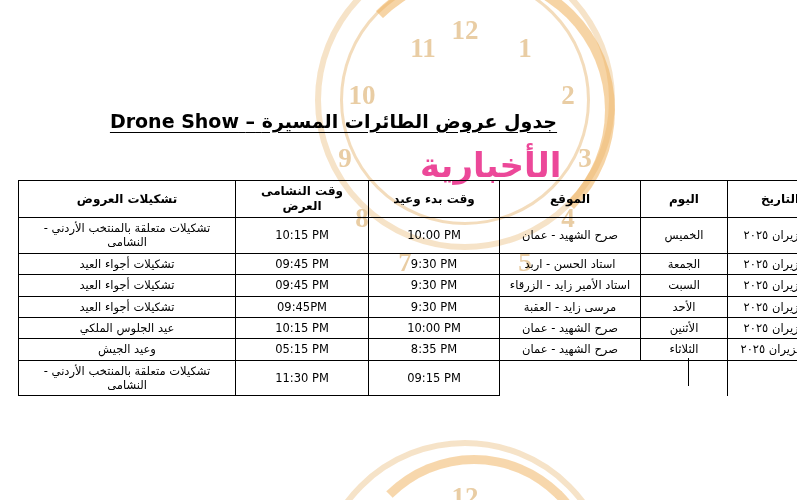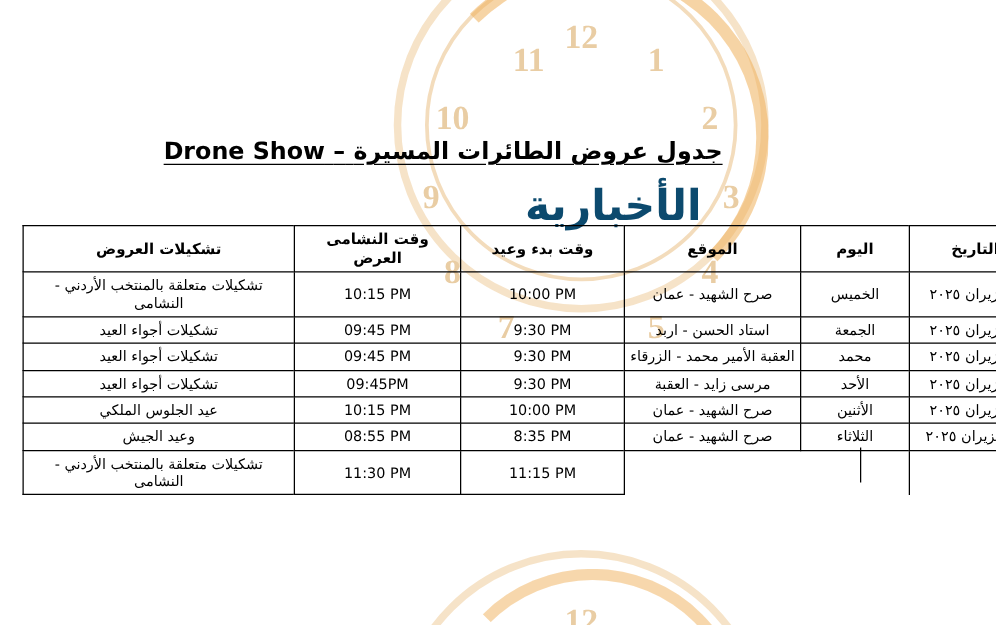--- a/index.html
+++ b/index.html
@@ -52,21 +52,21 @@
   .clock-num {
     position: absolute;
     color: #e9cda4;
     font-size: 27px;
     font-weight: bold;
     font-family: "Liberation Serif", serif;
     transform: translate(-50%, -50%);
   }
   .wm-text {
     position: absolute;
-    color: #0c4a6e;
+    color: #ec4899;
     font-size: 34px;
     font-weight: bold;
     letter-spacing: 1px;
     white-space: nowrap;
   }
   .wm-text-1 { left: 420px; top: 145px; }
   .wm-text-2 { left: 300px; top: 240px; font-size: 90px; color:#f6e8d4; font-family:"Liberation Serif", serif; }
   .wm-orange-arc {
     position: absolute;
     width: 260px; height: 260px;
@@ -99,21 +99,20 @@
   .doc-title {
     position: absolute;
     top: 110px;
     left: 0;
     width: 667px;
     text-align: center;
     font-size: 19px;
     font-weight: bold;
     color: #000000;
     direction: rtl;
-    padding-left: 21px;
   }
   .doc-title span.u {
     text-decoration: underline;
     text-underline-offset: 4px;
   }
 
   table.schedule {
     position: absolute;
     top: 180px;
     left: 18px;
@@ -215,22 +214,22 @@
       <tr>
         <td>٦ حزيران ٢٠٢٥</td>
         <td>الجمعة</td>
         <td>استاد الحسن - اربد</td>
         <td class="lat">9:30 PM</td>
         <td class="lat">09:45 PM</td>
         <td>تشكيلات أجواء العيد</td>
       </tr>
       <tr>
         <td>٧ حزيران ٢٠٢٥</td>
-        <td>محمد</td>
-        <td>العقبة الأمير محمد - الزرقاء</td>
+        <td>السبت</td>
+        <td>استاد الأمير زايد - الزرقاء</td>
         <td class="lat">9:30 PM</td>
         <td class="lat">09:45 PM</td>
         <td>تشكيلات أجواء العيد</td>
       </tr>
       <tr>
         <td>٨ حزيران ٢٠٢٥</td>
         <td>الأحد</td>
         <td>مرسى زايد - العقبة</td>
         <td class="lat">9:30 PM</td>
         <td class="lat">09:45PM</td>
@@ -242,28 +241,28 @@
         <td>صرح الشهيد - عمان</td>
         <td class="lat">10:00 PM</td>
         <td class="lat">10:15 PM</td>
         <td>عيد الجلوس الملكي</td>
       </tr>
       <tr>
         <td>١٠ حزيران ٢٠٢٥</td>
         <td>الثلاثاء</td>
         <td>صرح الشهيد - عمان</td>
         <td class="lat">8:35 PM</td>
-        <td class="lat">08:55 PM</td>
+        <td class="lat">05:15 PM</td>
         <td>وعيد الجيش</td>
       </tr>
       <tr>
         <td style="border-right:none;border-bottom:none;border-top:none;"></td>
         <td style="border:none;"></td>
         <td style="border:none;"></td>
-        <td class="lat">11:15 PM</td>
+        <td class="lat">09:15 PM</td>
         <td class="lat">11:30 PM</td>
         <td>تشكيلات متعلقة بالمنتخب الأردني - النشامى</td>
       </tr>
     </tbody>
   </table>
 
   <div class="stray-line"></div>
 </div>
 
 </body></html>

